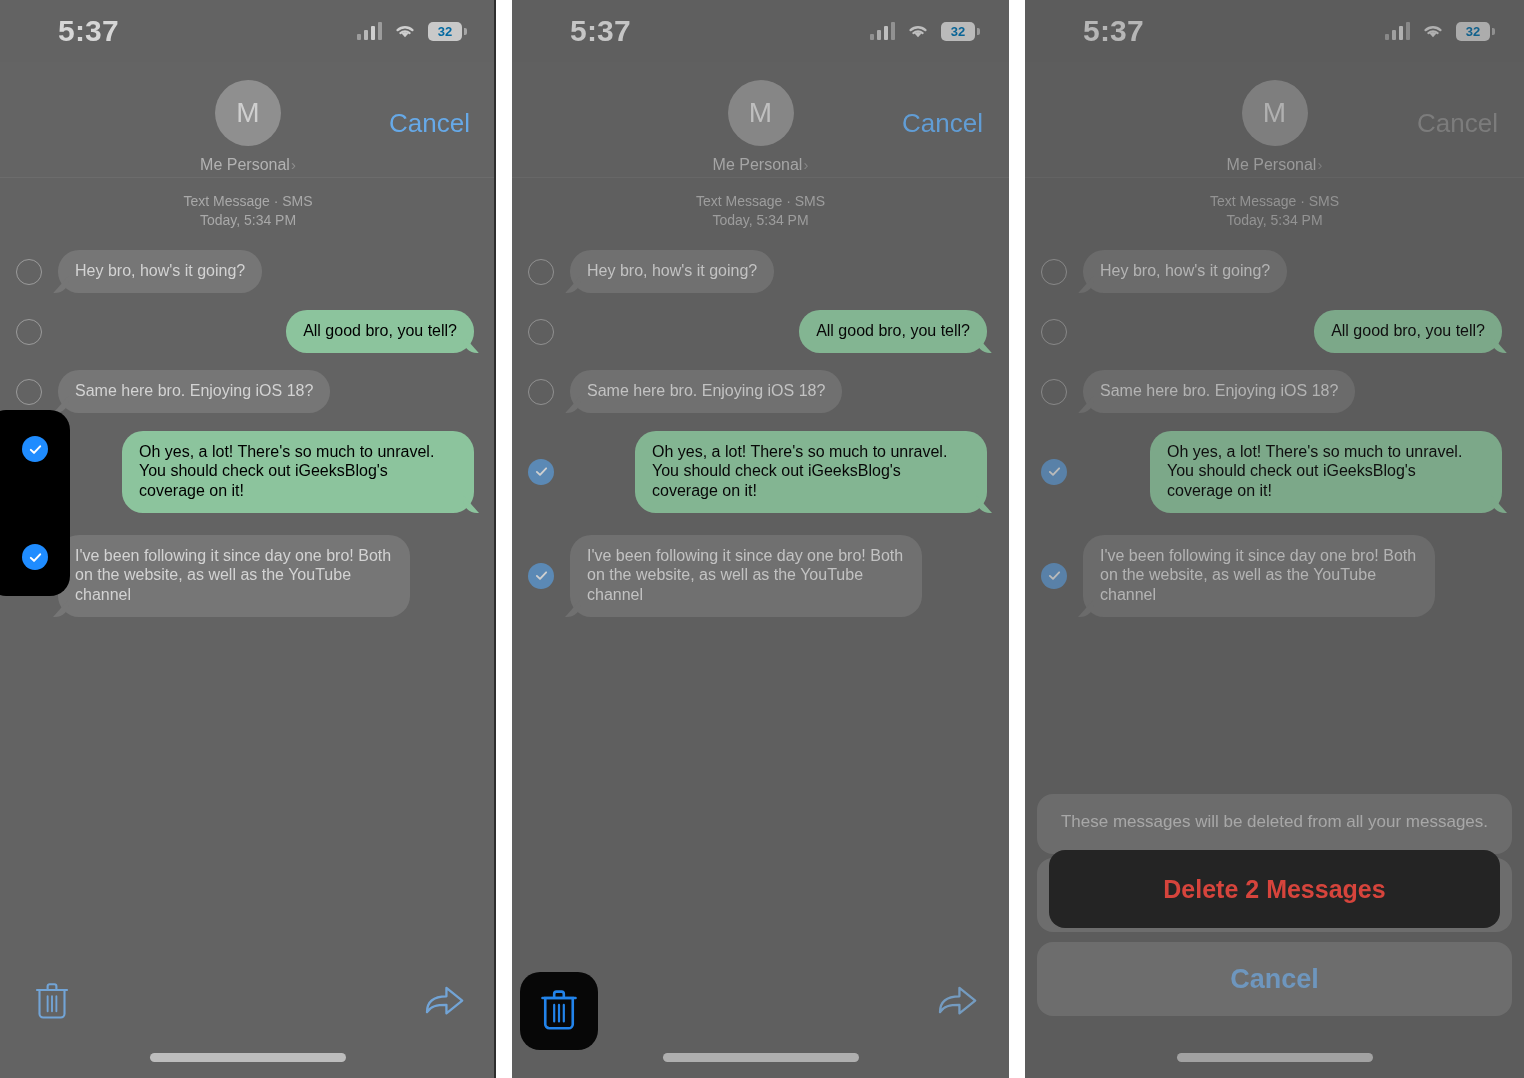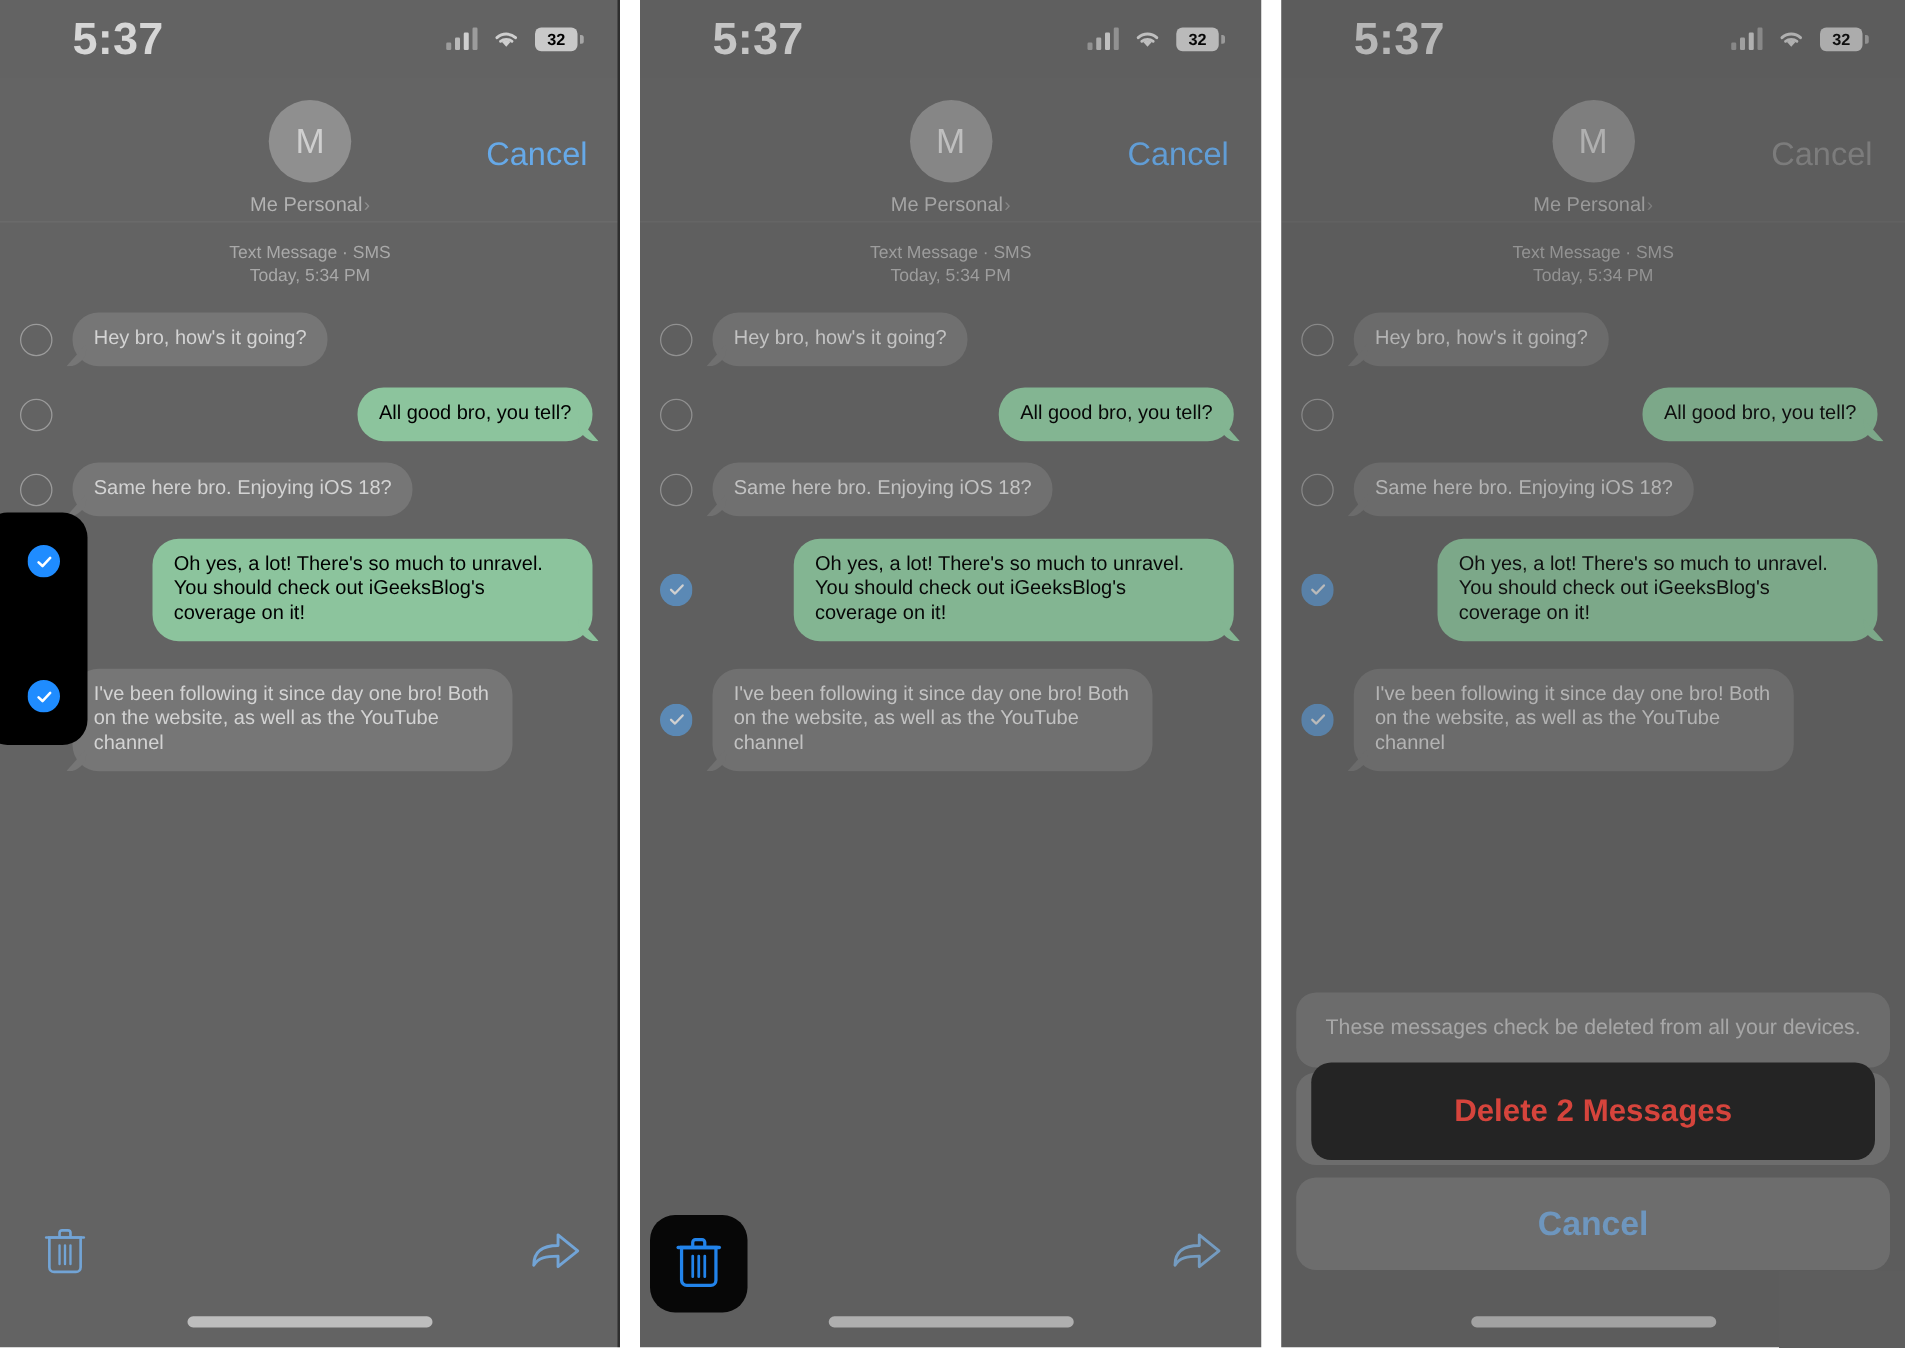--- a/index.html
+++ b/index.html
@@ -44,38 +44,38 @@
   }
 
   
   .statusbar {
     position: relative;
     height: 62px;
     display: flex; align-items: center; justify-content: space-between;
     padding: 0 34px 0 58px;
   }
   .sb-time {
-    font-size: 36px; font-weight: bold; color: #d6d6d6;
+    font-size: 30px; font-weight: bold; color: #d6d6d6;
     letter-spacing: 0.2px;
   }
   .sb-right { display: flex; align-items: center; gap: 11px; }
   .sig { display: flex; align-items: flex-end; gap: 2.5px; height: 18px; }
   .sig i { display: block; width: 4.5px; background: #cfcfcf; border-radius: 1px; }
   .sig i:nth-child(1) { height: 6px;  background:#9c9c9c; }
   .sig i:nth-child(2) { height: 10px; background:#b9b9b9; }
   .sig i:nth-child(3) { height: 14px; background:#cfcfcf; }
   .sig i:nth-child(4) { height: 18px; background:#9c9c9c; }
   .wifi { width: 24px; height: 18px; position: relative; }
   .batt {
     position: relative;
     width: 34px; height: 19px;
     background: #c9c9c9; border-radius: 5px;
     display:flex; align-items:center; justify-content:center;
   }
-  .batt span { font-size: 13px; font-weight: bold; color: #000000; }
+  .batt span { font-size: 13px; font-weight: bold; color: #0369a1; }
   .batt:after {
     content:""; position:absolute; right:-5px; top:6px;
     width:3px; height:7px; background:#a6a6a6; border-radius:0 2px 2px 0;
   }
 
   
   .convo-header {
     position: relative;
     height: 116px;
     border-bottom: 1px solid rgba(255,255,255,0.055);
@@ -591,21 +591,21 @@
               </svg>
           </div>
         </div>
         <div class="bub-wrap them">
           <div class="bubble them">I've been following it since day one bro! Both on the website, as well as the YouTube channel</div>
         </div>
       </div>
     </div>
 
     <div class="sheet">
-      <div class="sheet-msgbox">These messages check be deleted from all your devices.</div>
+      <div class="sheet-msgbox">These messages will be deleted from all your messages.</div>
       <div class="sheet-delete">Delete 2 Messages</div>
       <div class="sheet-cancel">Cancel</div>
 
       <div id="hl-delete">Delete 2 Messages</div>
     </div>
 
     <div class="home-bar"></div>
     <div class="dimmer"></div>
   </div>
 

